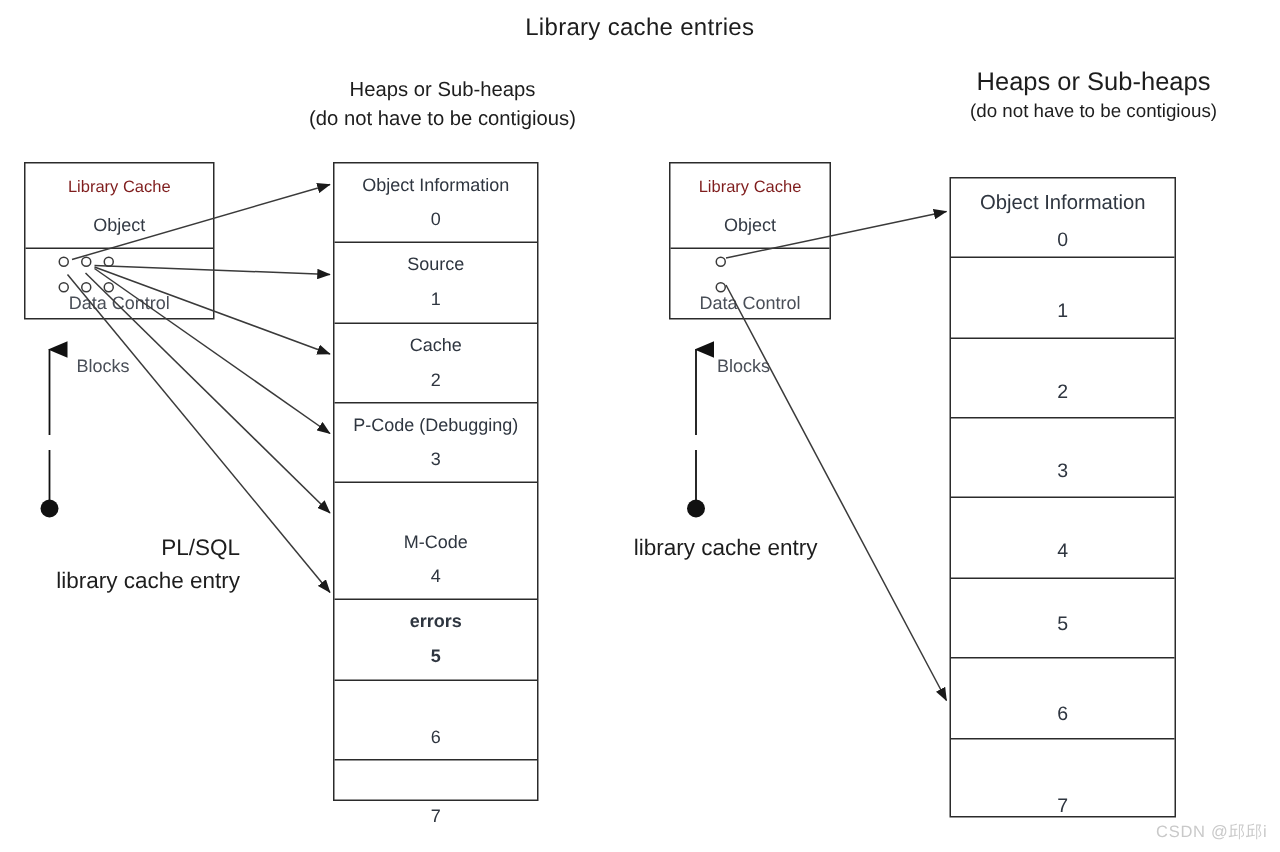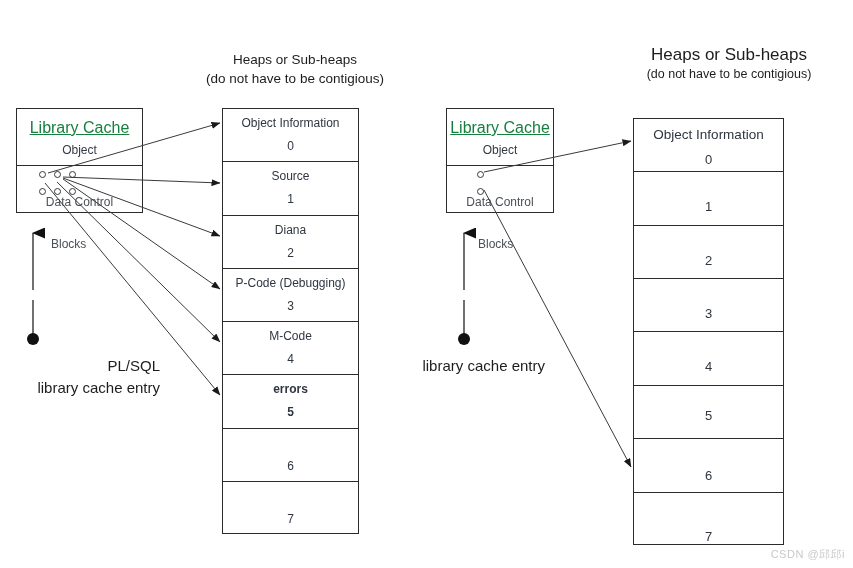--- a/index.html
+++ b/index.html
@@ -60,23 +60,22 @@
     left: 0; top: 0;
     width: 100%;
     box-sizing: border-box;
     border-bottom: 1px solid #2b2b2b;
     text-align: center;
   }
   .lc-title-1 {
     position: absolute;
     left: 0; width: 100%;
     text-align: center;
-    font-size: 16px;
-    color: #15803d;
-    text-decoration: underline;
+    font-size: 11px;
+    color: #7f1d1d;
   }
   .lc-title-2 {
     position: absolute;
     left: 0; width: 100%;
     text-align: center;
     font-size: 12px;
     color: #333a44;
   }
   .lc-datactl {
     position: absolute;
@@ -154,20 +153,21 @@
     left: 0; top: 0;
     width: 853px; height: 568px;
     pointer-events: none;
   }
 </style>
 </head>
 <body>
 
 <div id="stage">
 
+  <div class="abs" id="main-title">Library cache entries</div>
 
   <div class="abs" id="left-heading">
     <div>Heaps or Sub-heaps</div>
     <div>(do not have to be contigious)</div>
   </div>
 
   <div class="abs" id="right-heading">
     <div class="rh-line1">Heaps or Sub-heaps</div>
     <div class="rh-line2">(do not have to be contigious)</div>
   </div>
@@ -203,28 +203,28 @@
   <div class="heap-col" id="left-heap" style="left:222px; top:108px; width:137px; height:426px;">
     <div class="heap-cell" style="height:53.25px;">
       <span class="cell-name">Object Information</span>
       <span class="cell-num">0</span>
     </div>
     <div class="heap-cell" style="height:53.25px;">
       <span class="cell-name">Source</span>
       <span class="cell-num">1</span>
     </div>
     <div class="heap-cell" style="height:53.25px;">
-      <span class="cell-name">Diana</span>
+      <span class="cell-name">Cache</span>
       <span class="cell-num">2</span>
     </div>
     <div class="heap-cell" style="height:53.25px;">
       <span class="cell-name">P-Code (Debugging)</span>
       <span class="cell-num">3</span>
     </div>
-    <div class="heap-cell" style="height:53.25px;">
+    <div class="heap-cell" style="height:53.25px;margin-top:25px;">
       <span class="cell-name">M-Code</span>
       <span class="cell-num">4</span>
     </div>
     <div class="heap-cell" style="height:53.25px;font-weight:bold;">
       <span class="cell-name">errors</span>
       <span class="cell-num">5</span>
     </div>
     <div class="heap-cell" style="height:53.25px;">
       <span class="cell-name"></span>
       <span class="cell-num">6</span>

